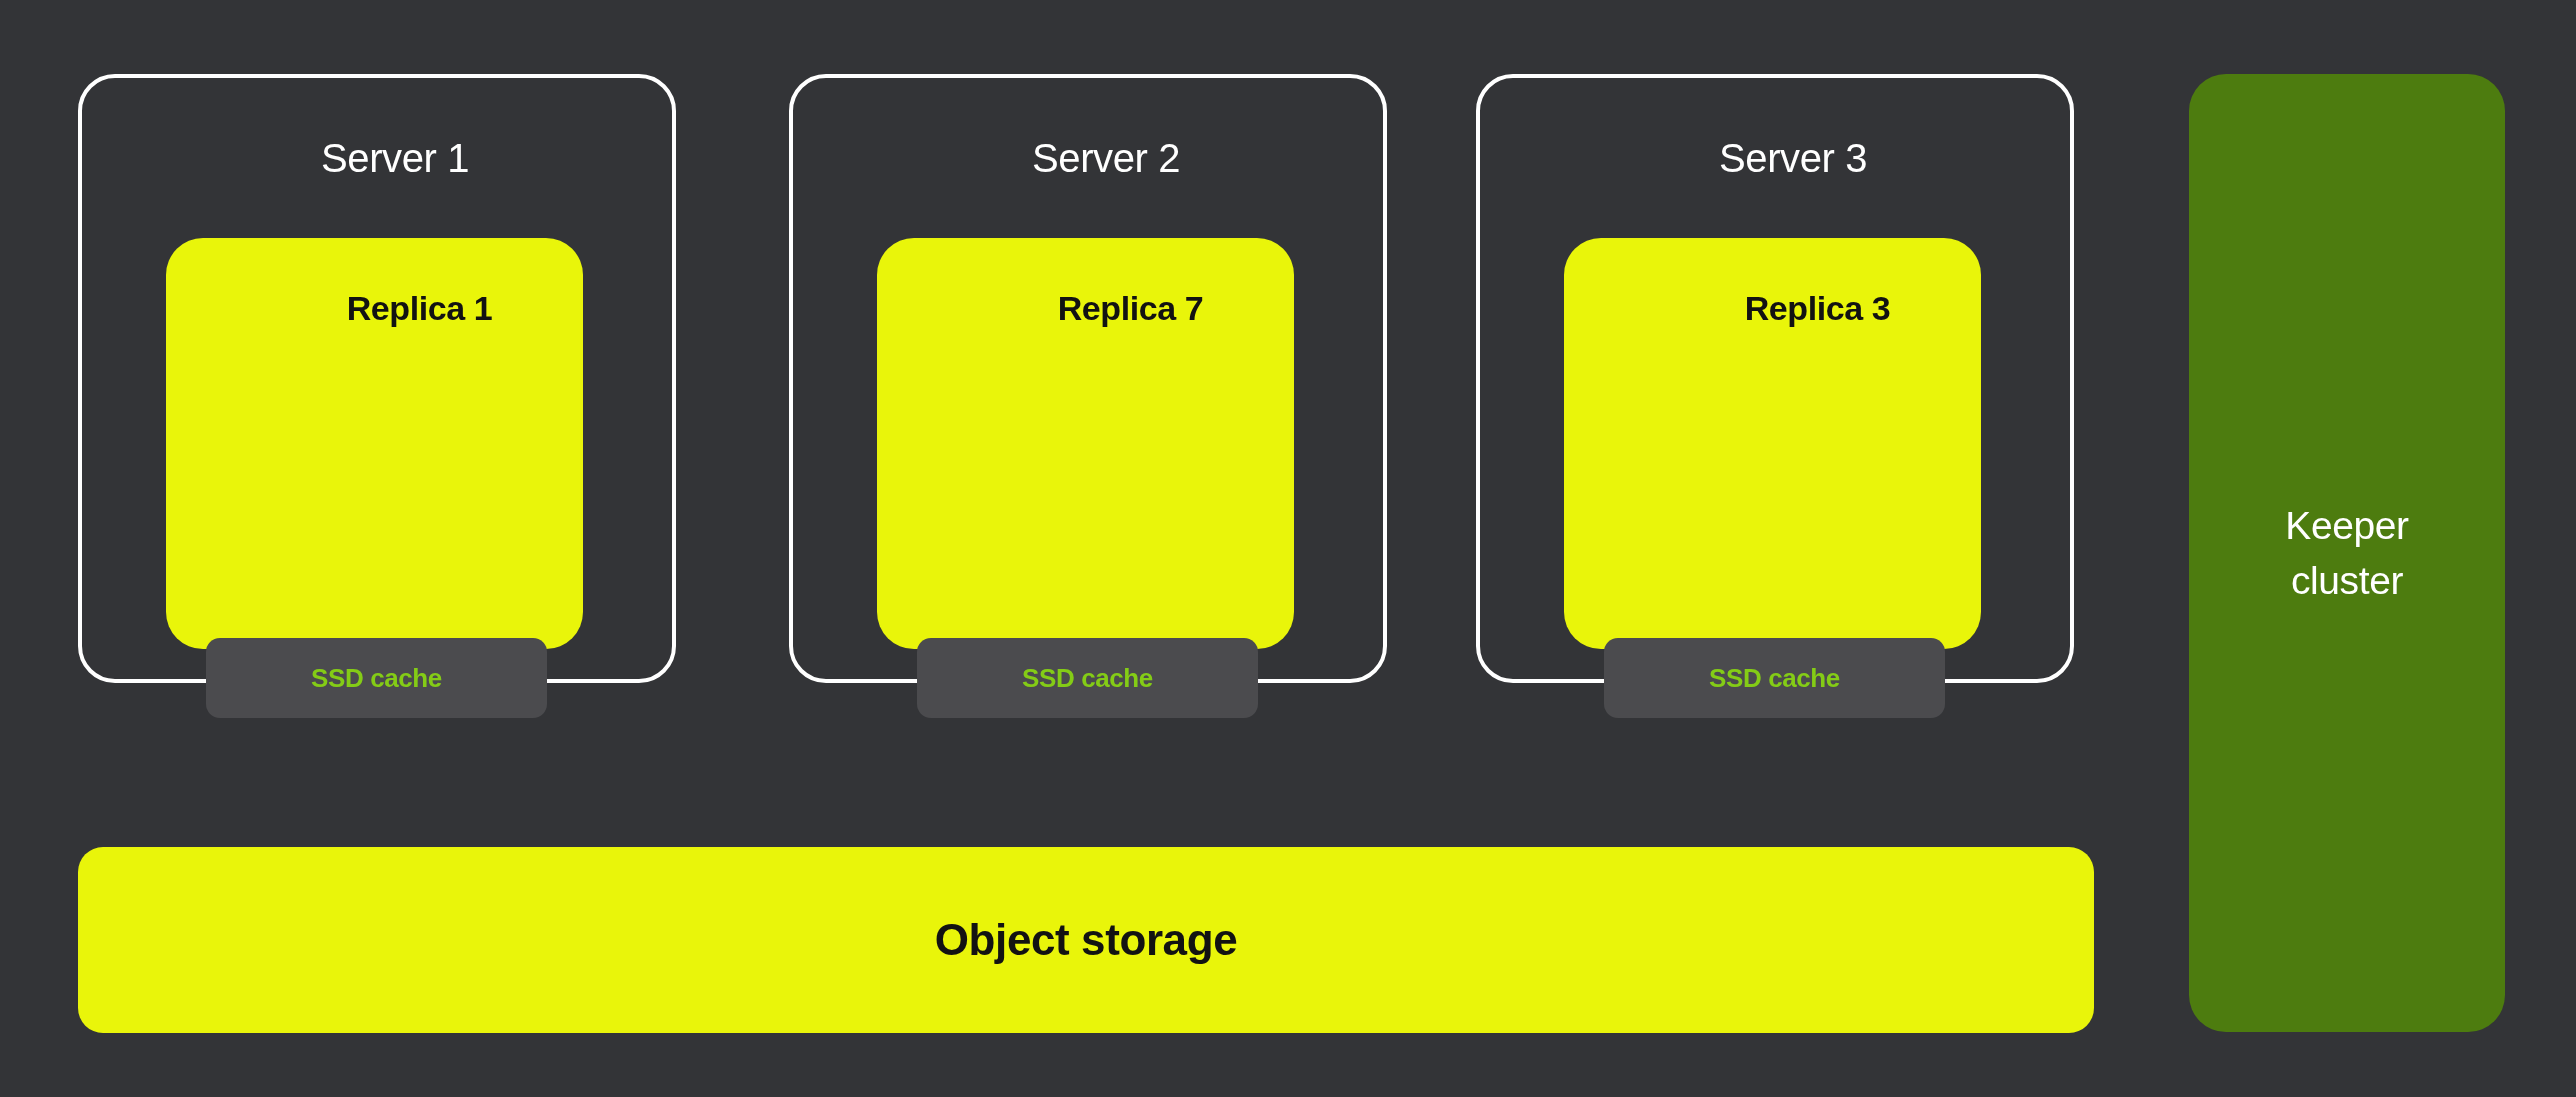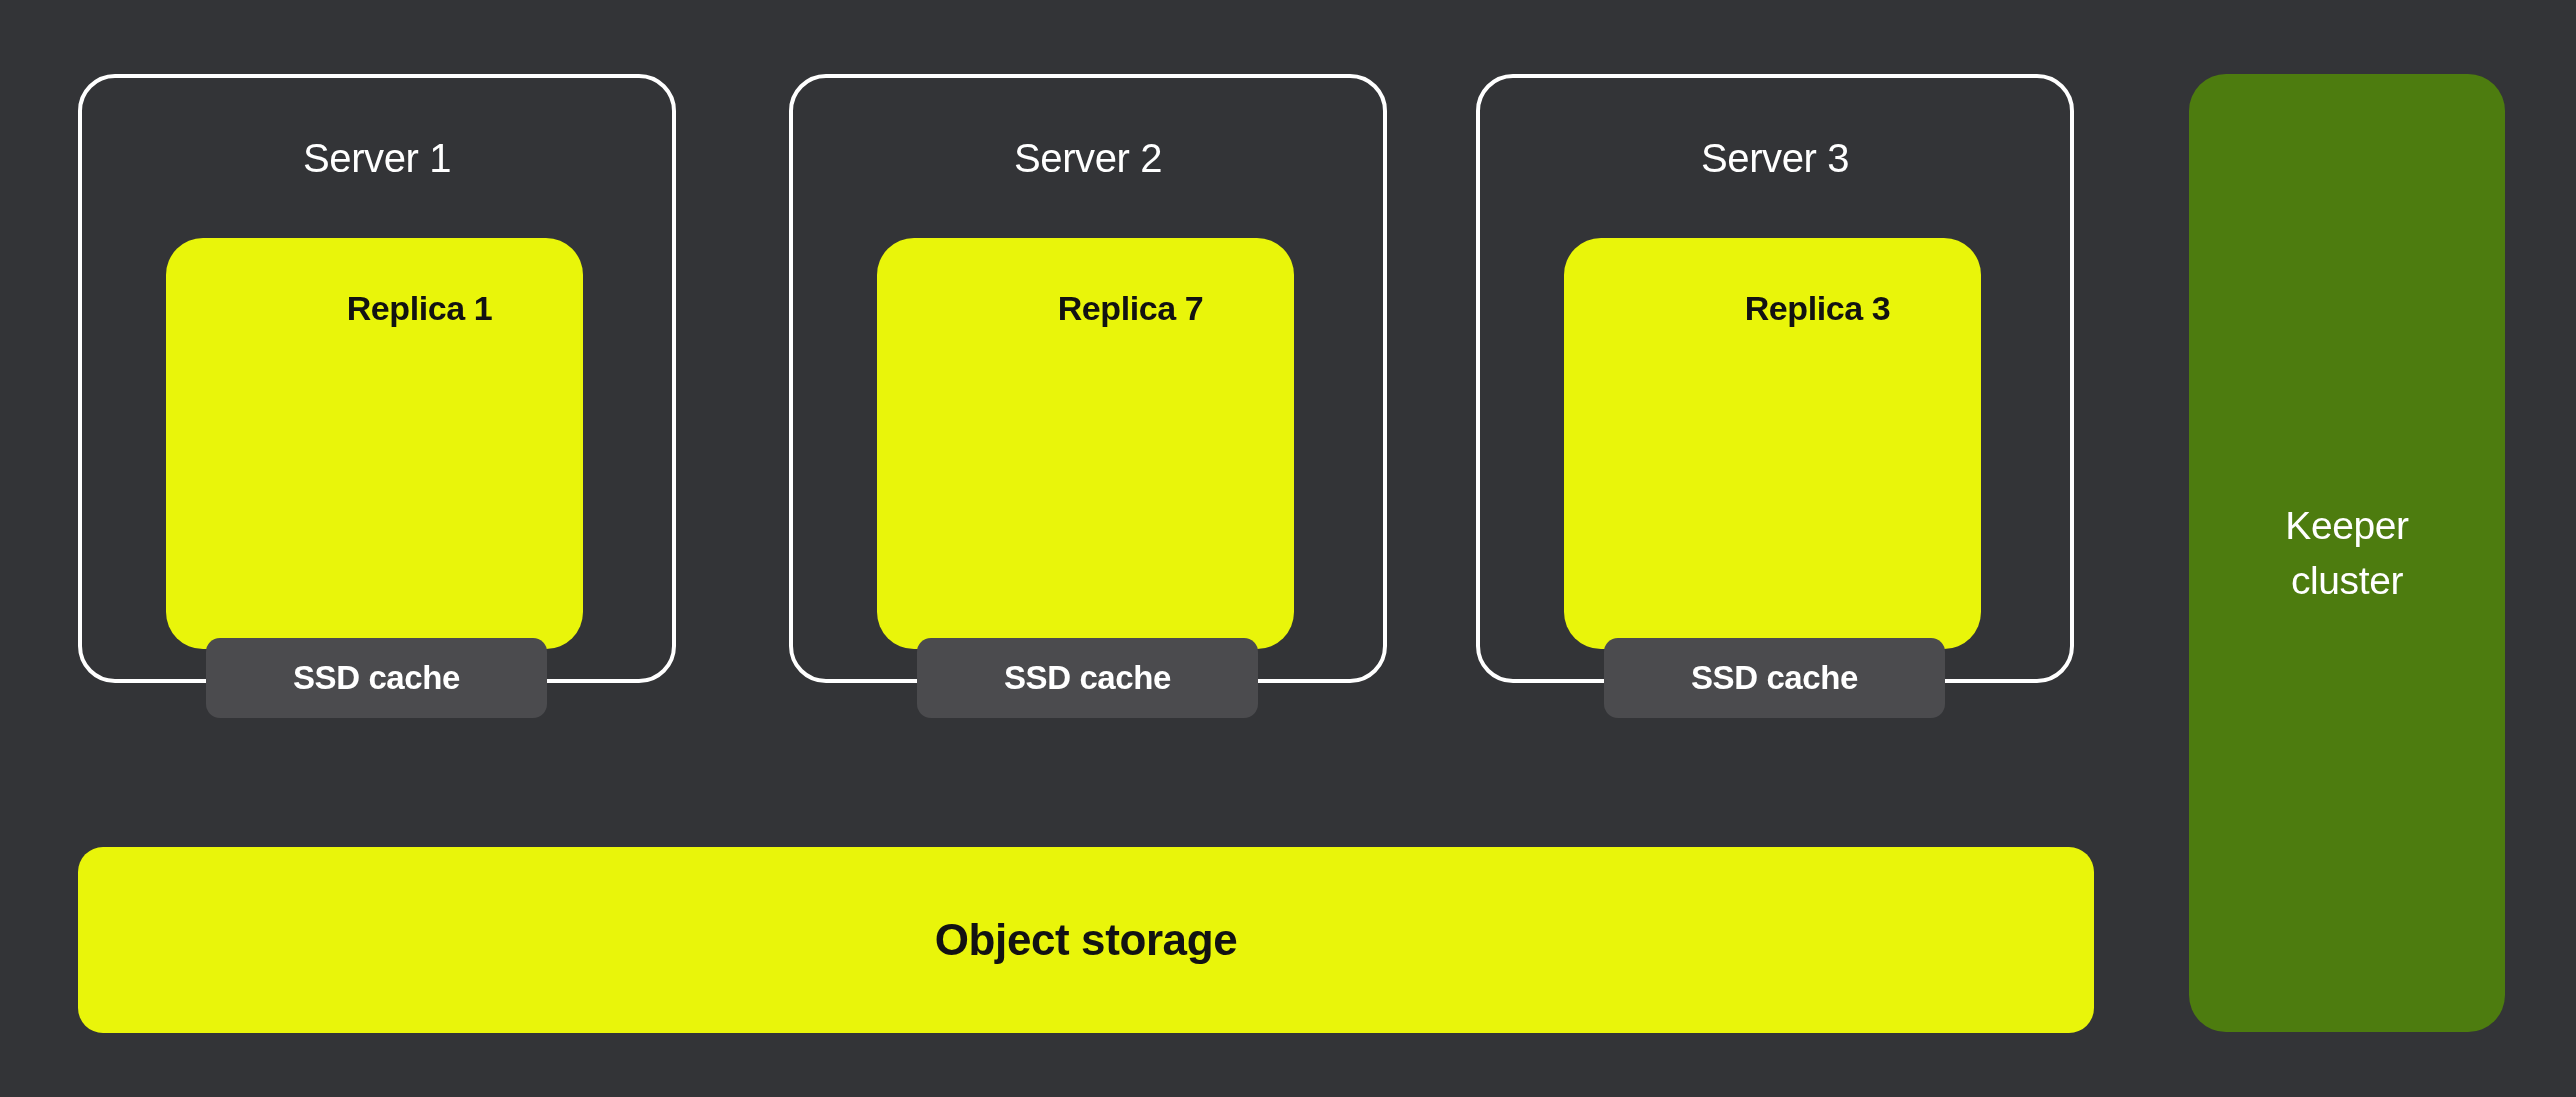--- a/index.html
+++ b/index.html
@@ -33,20 +33,21 @@
   .server-label {
     position: absolute;
     top: 58px;
     left: 0;
     width: 100%;
     text-align: center;
     font-size: 40px;
     font-weight: 500;
     letter-spacing: -0.4px;
     color: #ffffff;
+    padding-left: 18px;
   }
 
   
   .replica {
     position: absolute;
     top: 160px;
     left: 84px;
     width: 417px;
     height: 411px;
     background: #e9f50a;
@@ -73,24 +74,24 @@
     width: 341px;
     height: 80px;
     background: #4b4b4e;
     border-radius: 14px;
     display: flex;
     align-items: center;
     justify-content: center;
     z-index: 3;
   }
   .ssd-label {
-    font-size: 33px;
+    font-size: 26px;
     font-weight: 700;
     letter-spacing: -0.4px;
-    color: #ffffff;
+    color: #84cc16;
   }
 
   
   .keeper {
     position: absolute;
     left: 2189px;
     top: 74px;
     width: 316px;
     height: 958px;
     background: #4d7c0f;

